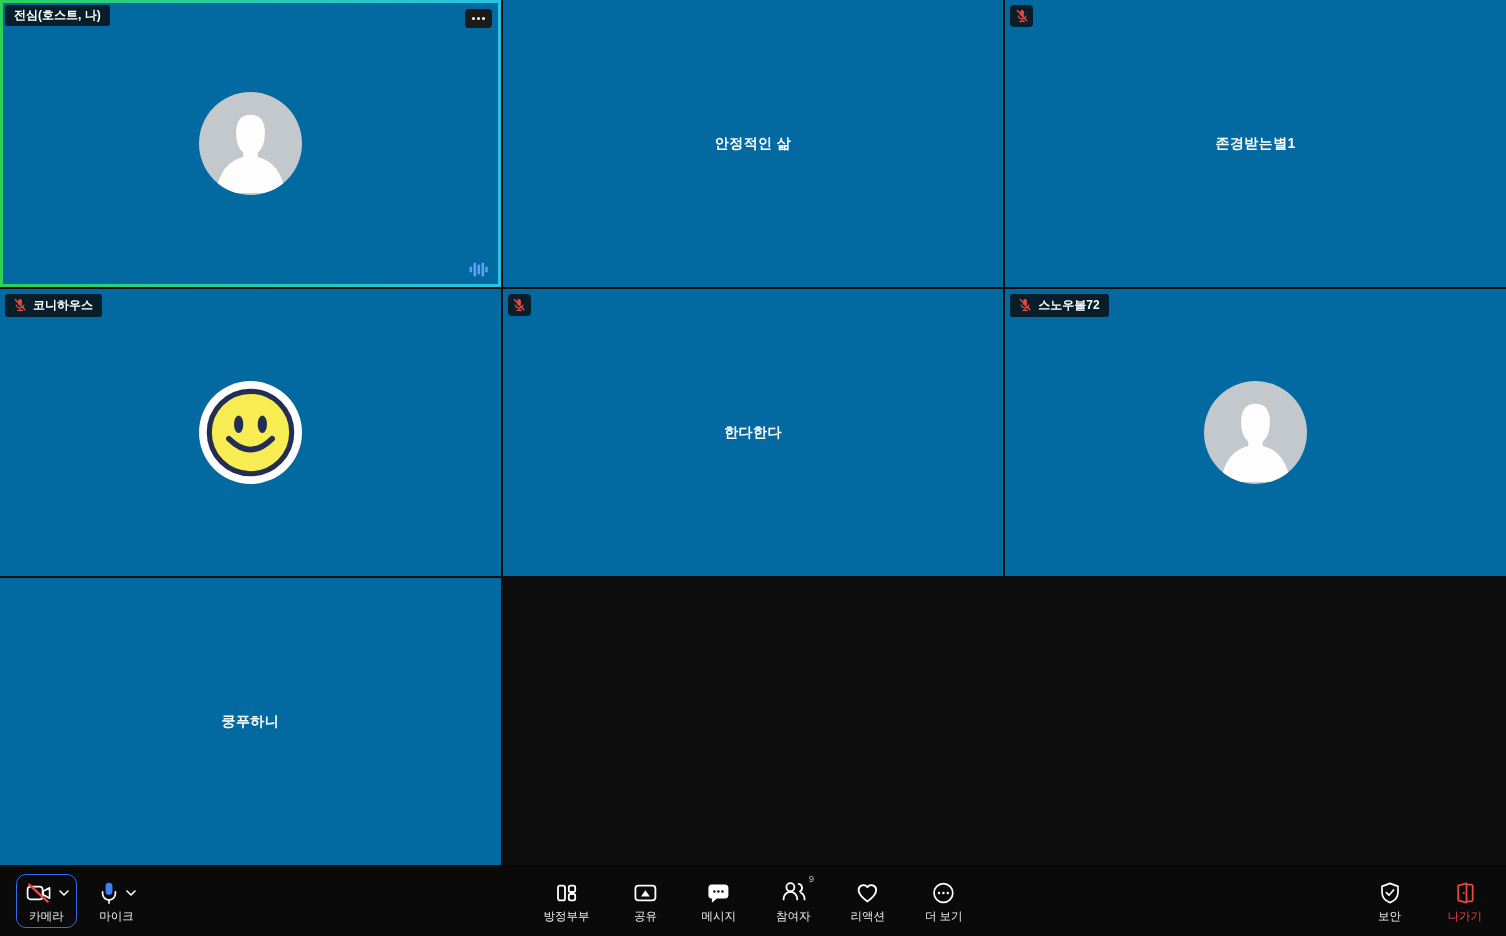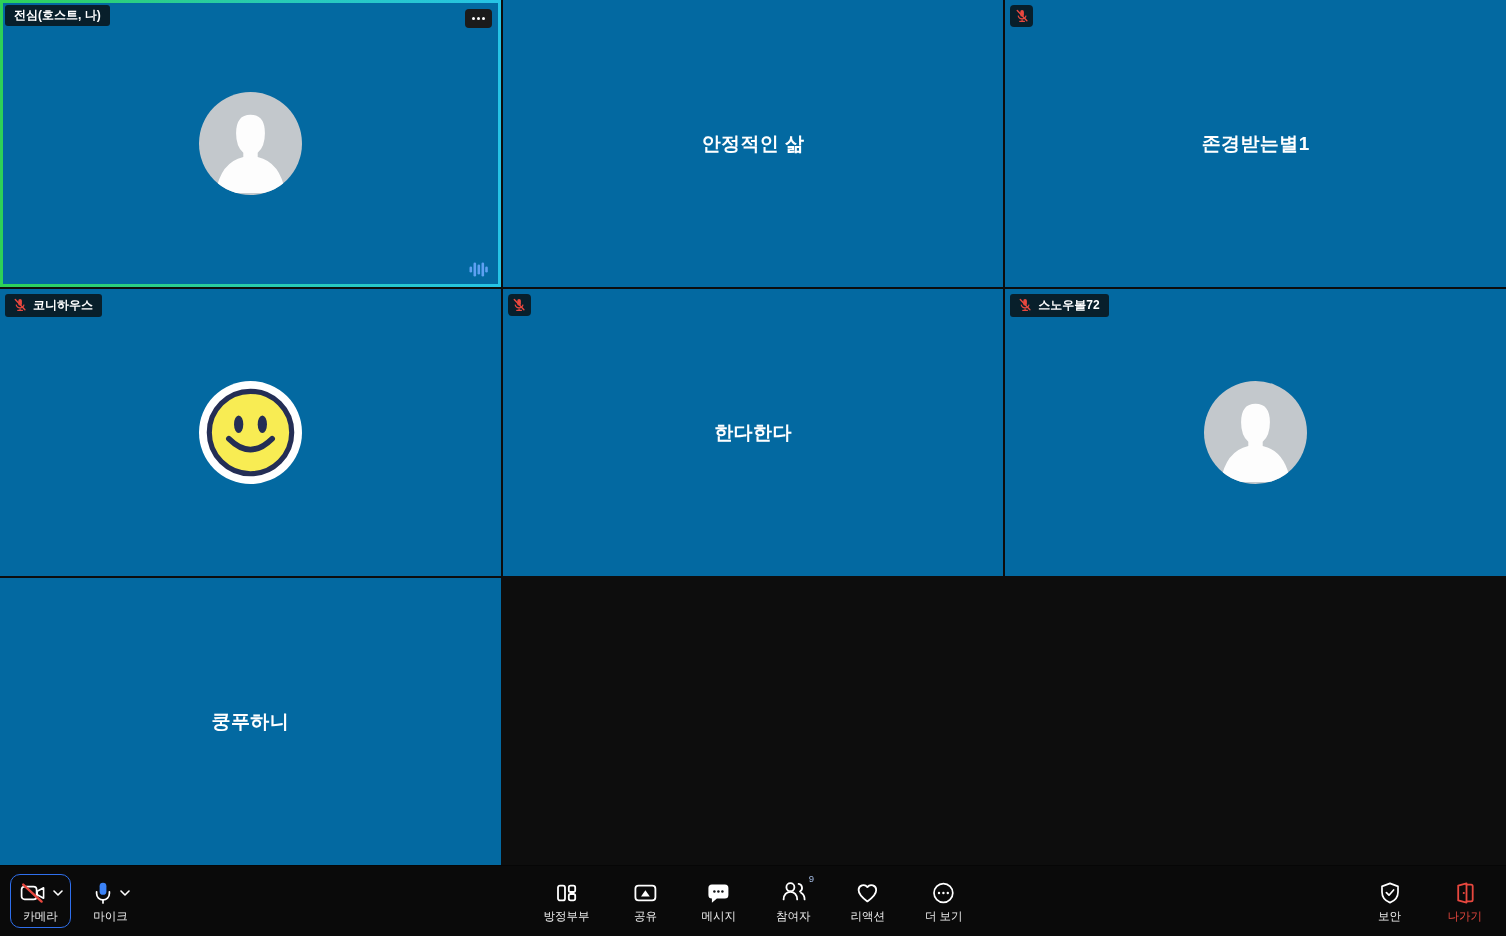--- a/index.html
+++ b/index.html
@@ -18,34 +18,34 @@
 
   .nameplate { position:absolute; top:5px; left:5px; z-index:4;
     display:flex; align-items:center; gap:6px;
     background:rgba(10,10,10,.78); color:#fff; font-size:12px; font-weight:600;
     padding:4px 9px 5px 8px; border-radius:3px; line-height:1; }
   .nameplate.noicon { padding-left:9px; }
   .micbadge { position:absolute; top:5px; left:5px; z-index:4;
     width:23px; height:22px; border-radius:4px;
     background:rgba(10,10,10,.78); display:flex; align-items:center; justify-content:center; }
 
-  .center-name { color:#fff; font-size:19px; font-weight:700; letter-spacing:.4px; z-index:2;text-align:center; }
+  .center-name { color:#fff; font-size:14px; font-weight:700; letter-spacing:.4px; z-index:2;text-align:center; }
 
   .avatar { width:103px; height:103px; display:block; }
 
   .tile-more { position:absolute; top:9px; right:9px; z-index:7;
     width:27px; height:19px; border-radius:4px; background:#1b1b1b;
     display:flex; align-items:center; justify-content:center; }
 
   .audio-wave { position:absolute; bottom:9px; right:13px; z-index:7; }
 
   
   .toolbar { position:relative; width:1506px; height:71px; background:#0a0a0a;
     border-top:1px solid #060606; }
-  .tb-left   { position:absolute; left:10px; top:0; bottom:0; display:flex; align-items:center; gap:12px; }
+  .tb-left   { position:absolute; left:16px; top:0; bottom:0; display:flex; align-items:center; gap:12px; }
   .tb-center { position:absolute; left:50%; transform:translateX(-50%); top:0; bottom:0;
     display:flex; align-items:center; gap:24px; }
   .tb-right  { position:absolute; right:16px; top:0; bottom:0; display:flex; align-items:center; gap:26px; }
 
   .tb-btn { display:flex; flex-direction:column; align-items:center; justify-content:center;
     gap:5px; min-width:48px; padding:5px 7px 4px; border:1.5px solid transparent;
     border-radius:10px; cursor:pointer; }
   .tb-btn .ic { height:26px; display:flex; align-items:center; justify-content:center; gap:5px; }
   .tb-btn .lbl { font-size:11.5px; color:#ededed; line-height:1; white-space:nowrap; }
   .tb-btn.cam { border-color:#2f6fed; }

